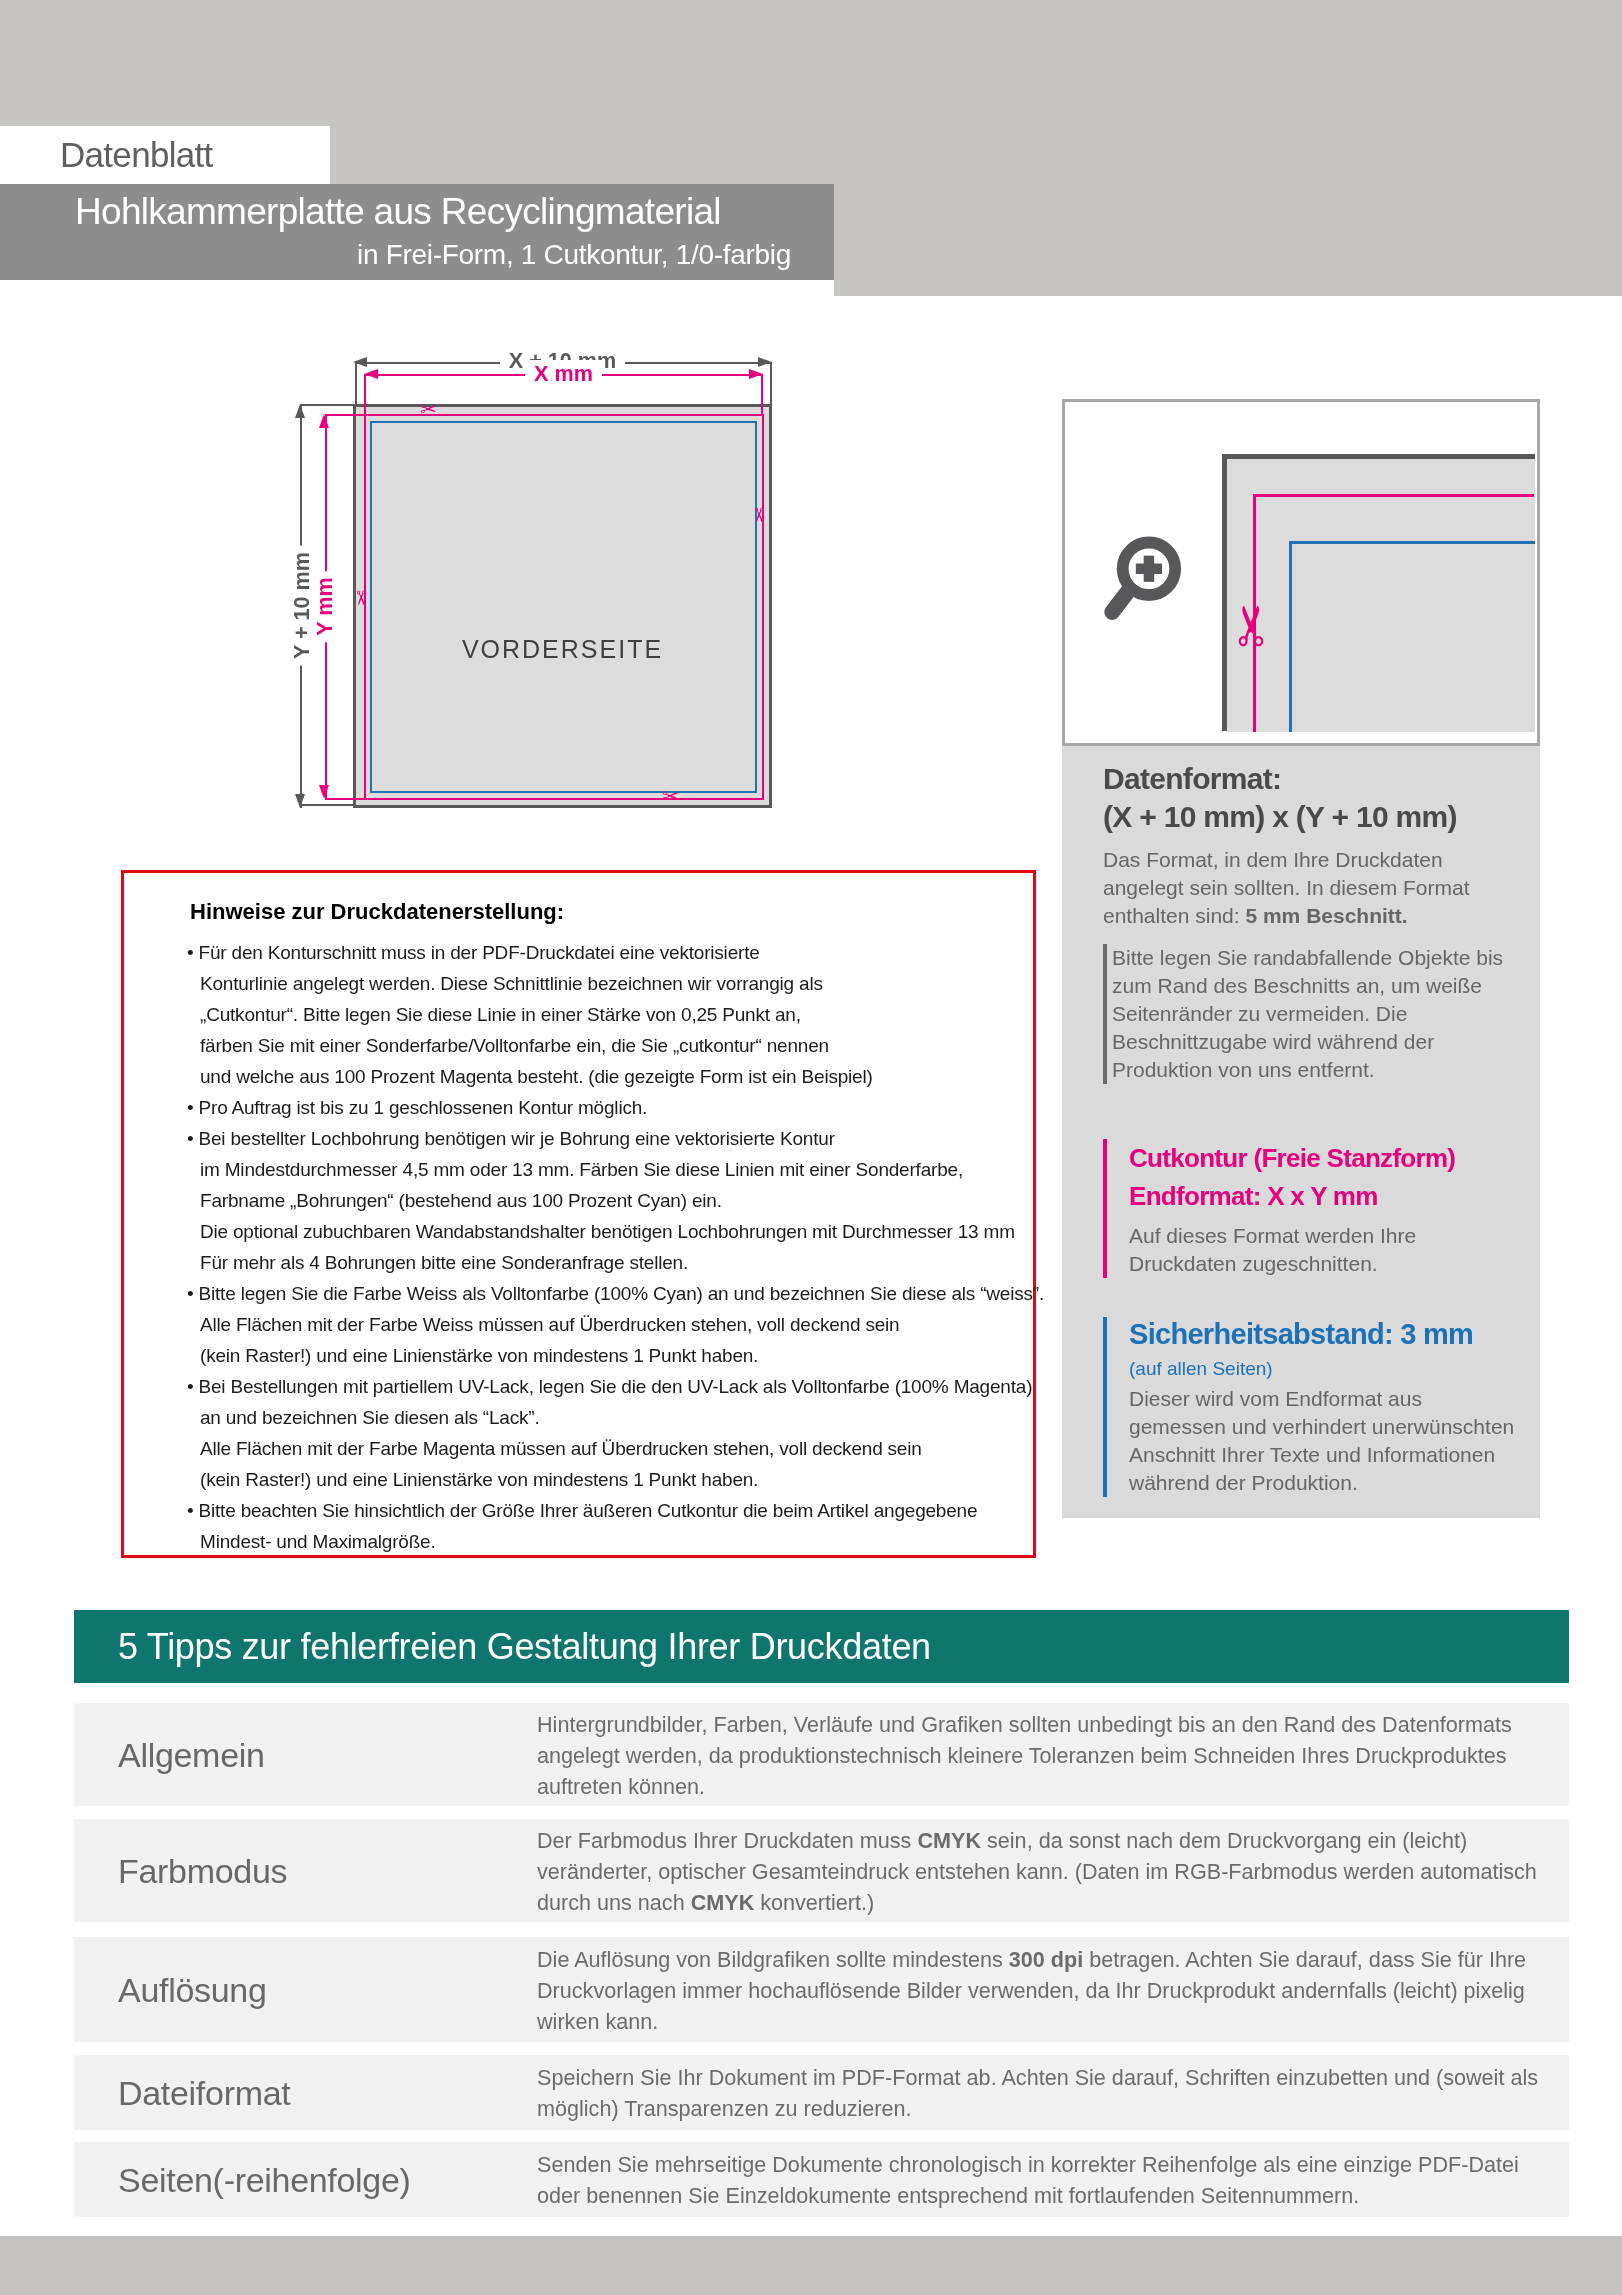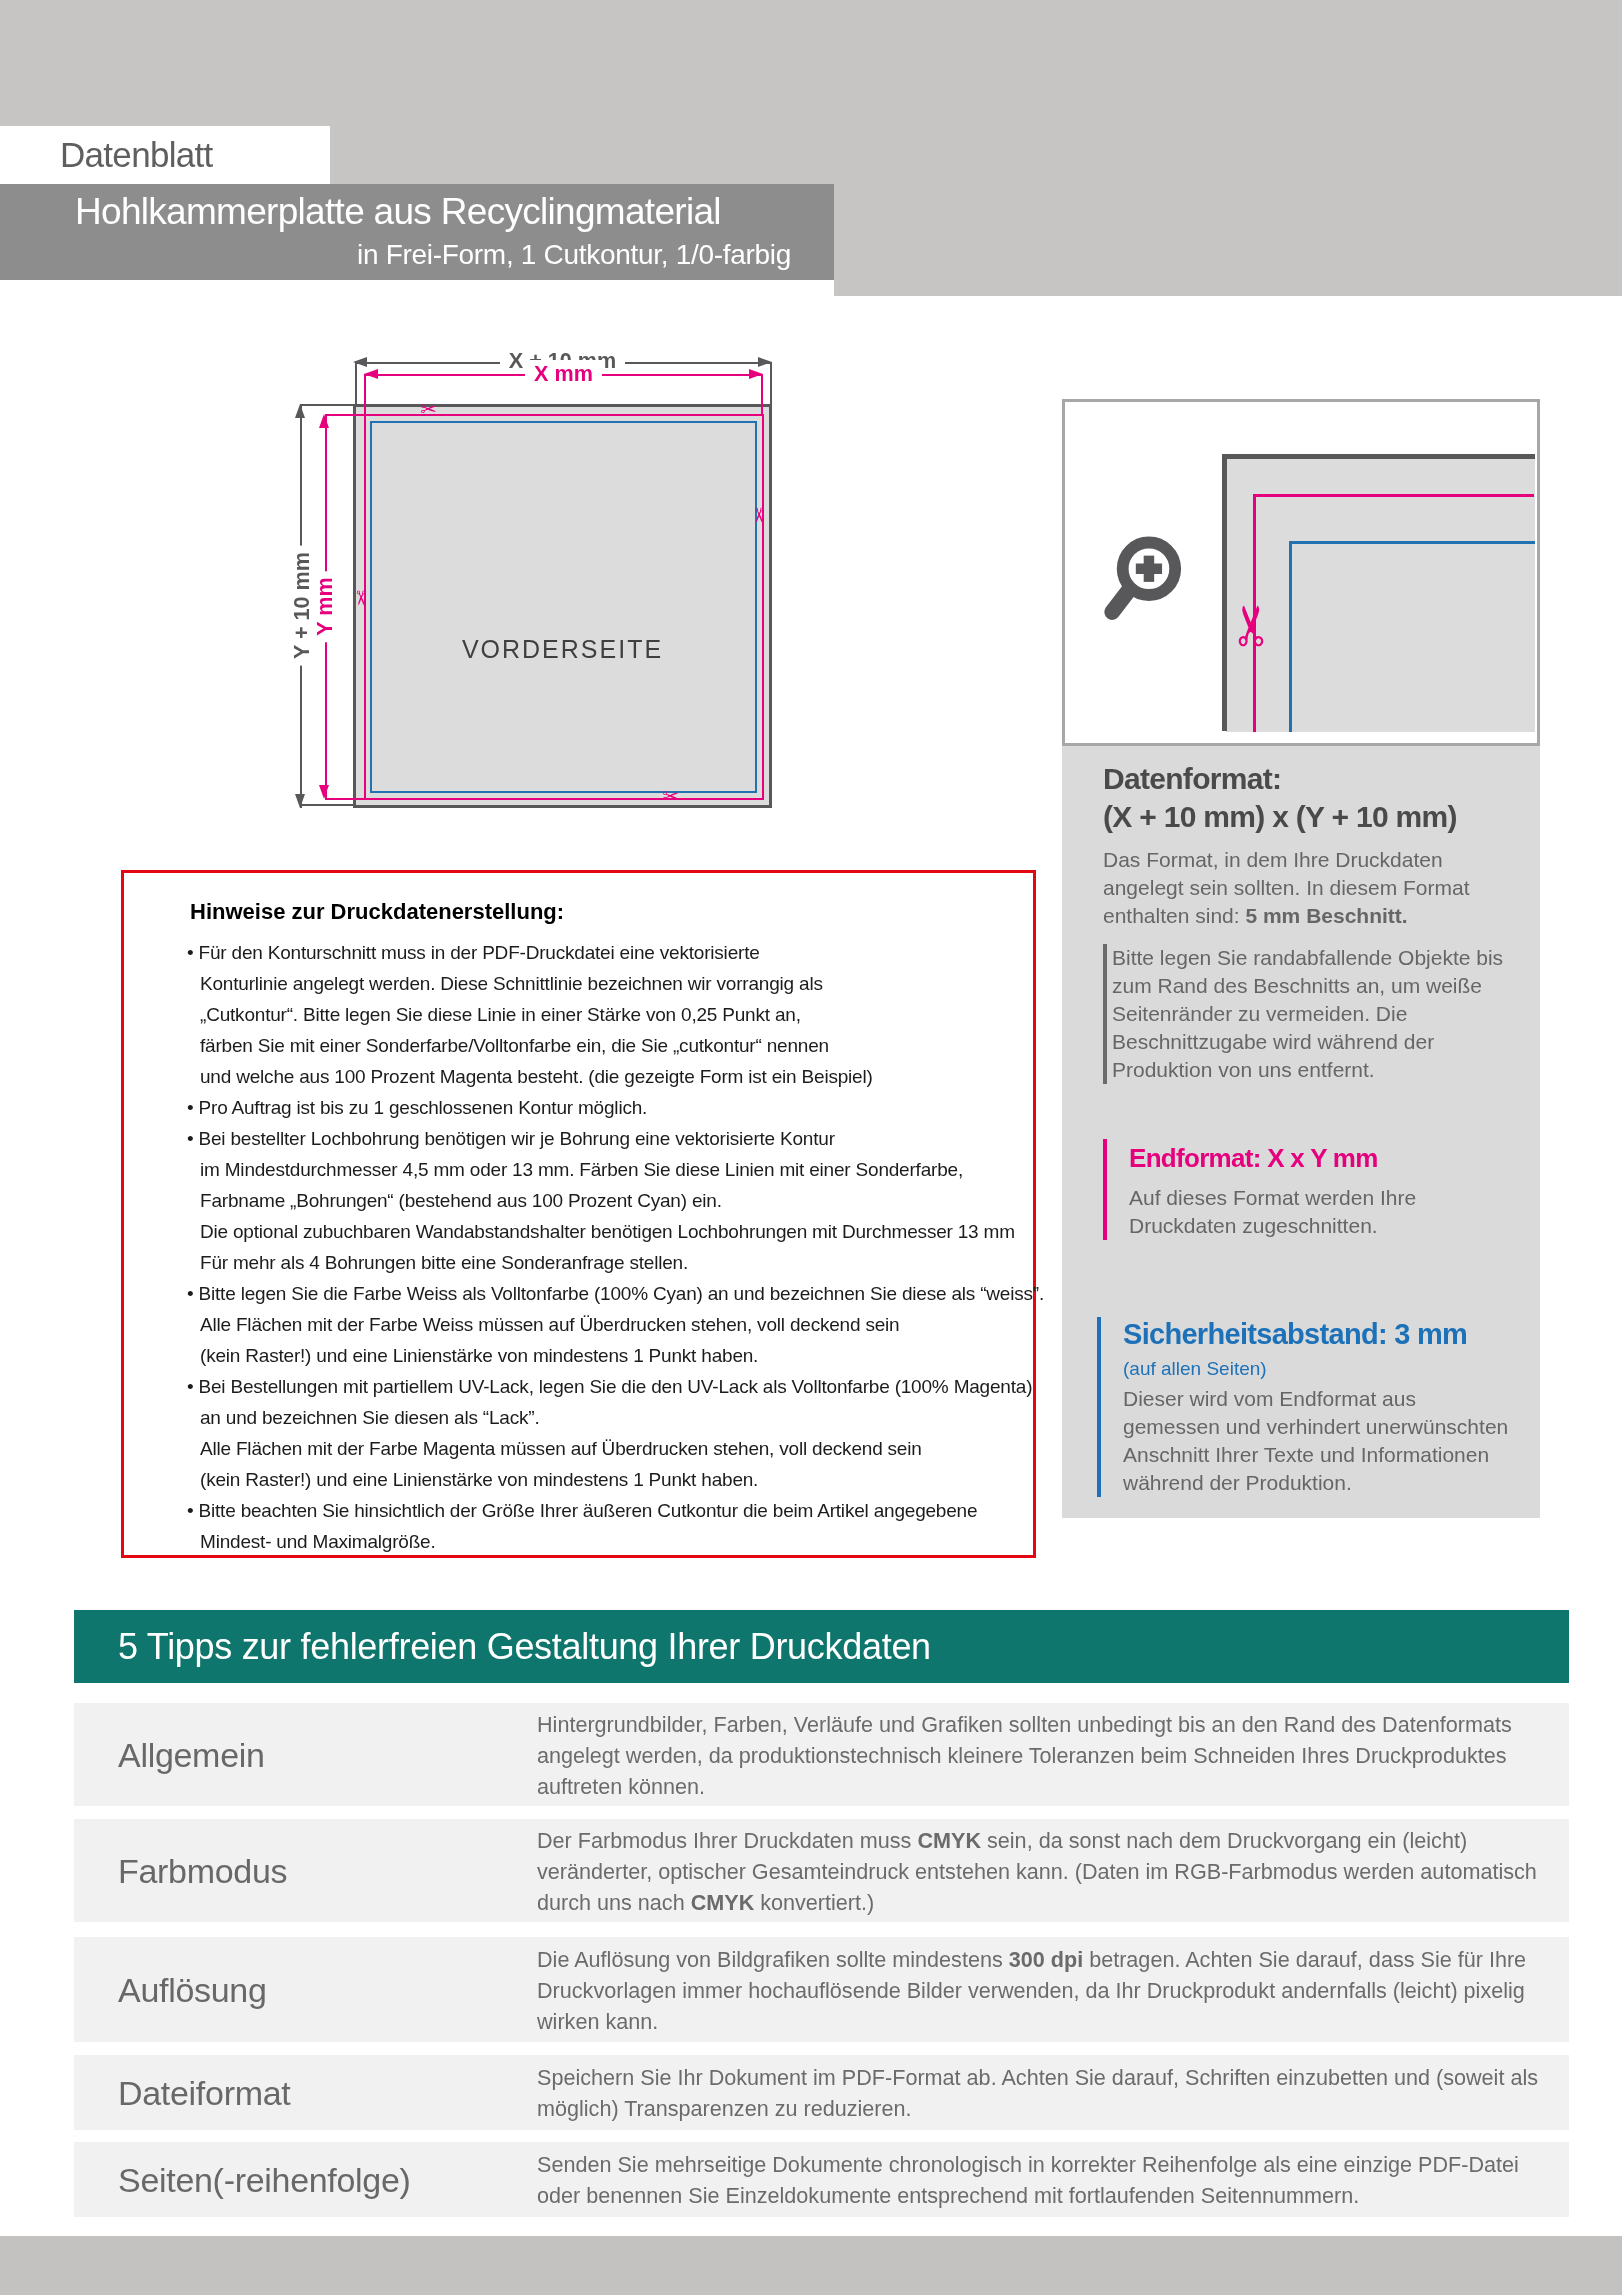--- a/index.html
+++ b/index.html
@@ -69,21 +69,21 @@
   .ip-h   { font-size:30px; font-weight:bold; color:#4a4a4a; line-height:38px; letter-spacing:-0.7px; white-space:nowrap; }
   .ip-body{ font-size:21px; line-height:28px; color:#666666; }
   .ip-block1 { position:absolute; left:41px; top:14.4px; width:406px; }
   .ip-block1 .ip-body { margin-top:9.2px; width:393px; }
   .ip-bar-gray { border-left:4.6px solid #6b6b6b; padding-left:5px; }
   .ip-block2 { position:absolute; left:41px; top:198px; width:393px; }
   .ip-block3 { position:absolute; left:41px; top:393px; width:411px; }
   .ip-h-mag { font-size:26px; font-weight:bold; color:#e6007e; line-height:38px; letter-spacing:-0.7px; white-space:nowrap; }
   .ip-bar-mag { border-left:4.6px solid #e6007e; padding-left:22px; }
   .ip-block3 .ip-body { margin-top:6.5px; width:366px; }
-  .ip-block4 { position:absolute; left:35px; top:571px; width:406px; }
+  .ip-block4 { position:absolute; left:41px; top:571px; width:406px; }
   .ip-h-blue { font-size:29px; font-weight:bold; color:#1d71b8; line-height:35px; letter-spacing:-0.7px; white-space:nowrap; }
   .ip-sub-blue { font-size:19px; color:#1d71b8; line-height:33px; }
   .ip-bar-blue { border-left:4.6px solid #1d71b8; padding-left:22px; }
   .ip-block4 .ip-body { width:386px; }
 
   
   .hinweise { position:absolute; left:121px; top:870px; width:915px; height:688px;
               border:3.9px solid #e30613; background:#ffffff; box-sizing:border-box; }
   .hw-title { position:absolute; left:66px; top:26px; font-size:22px; font-weight:bold; color:#000000; }
   .hw-lines { position:absolute; left:0; top:64px; right:0; }
@@ -189,20 +189,21 @@
   <div class="info-panel">
     <div class="ip-block1">
       <div class="ip-h">Datenformat:</div>
       <div class="ip-h">(X + 10 mm) x (Y + 10 mm)</div>
       <div class="ip-body"><span>Das Format, in dem Ihre Druckdaten angelegt sein sollten. In diesem Format enthalten sind: </span><span class="b">5 mm Beschnitt.</span></div>
     </div>
     <div class="ip-block2 ip-bar-gray">
       <div class="ip-body">Bitte legen Sie randabfallende Objekte bis zum Rand des Beschnitts an, um weiße Seitenränder zu vermeiden. Die Beschnittzugabe wird während der Produktion von uns entfernt.</div>
     </div>
     <div class="ip-block3 ip-bar-mag">
+      <div class="ip-h-mag">Cutkontur (Freie Stanzform)</div>
       <div class="ip-h-mag">Endformat: X x Y mm</div>
       <div class="ip-body">Auf dieses Format werden Ihre Druckdaten zugeschnitten.</div>
     </div>
     <div class="ip-block4 ip-bar-blue">
       <div class="ip-h-blue">Sicherheitsabstand: 3 mm</div>
       <div class="ip-sub-blue">(auf allen Seiten)</div>
       <div class="ip-body">Dieser wird vom Endformat aus gemessen und verhindert unerwünschten Anschnitt Ihrer Texte und Informationen während der Produktion.</div>
     </div>
   </div>
 

